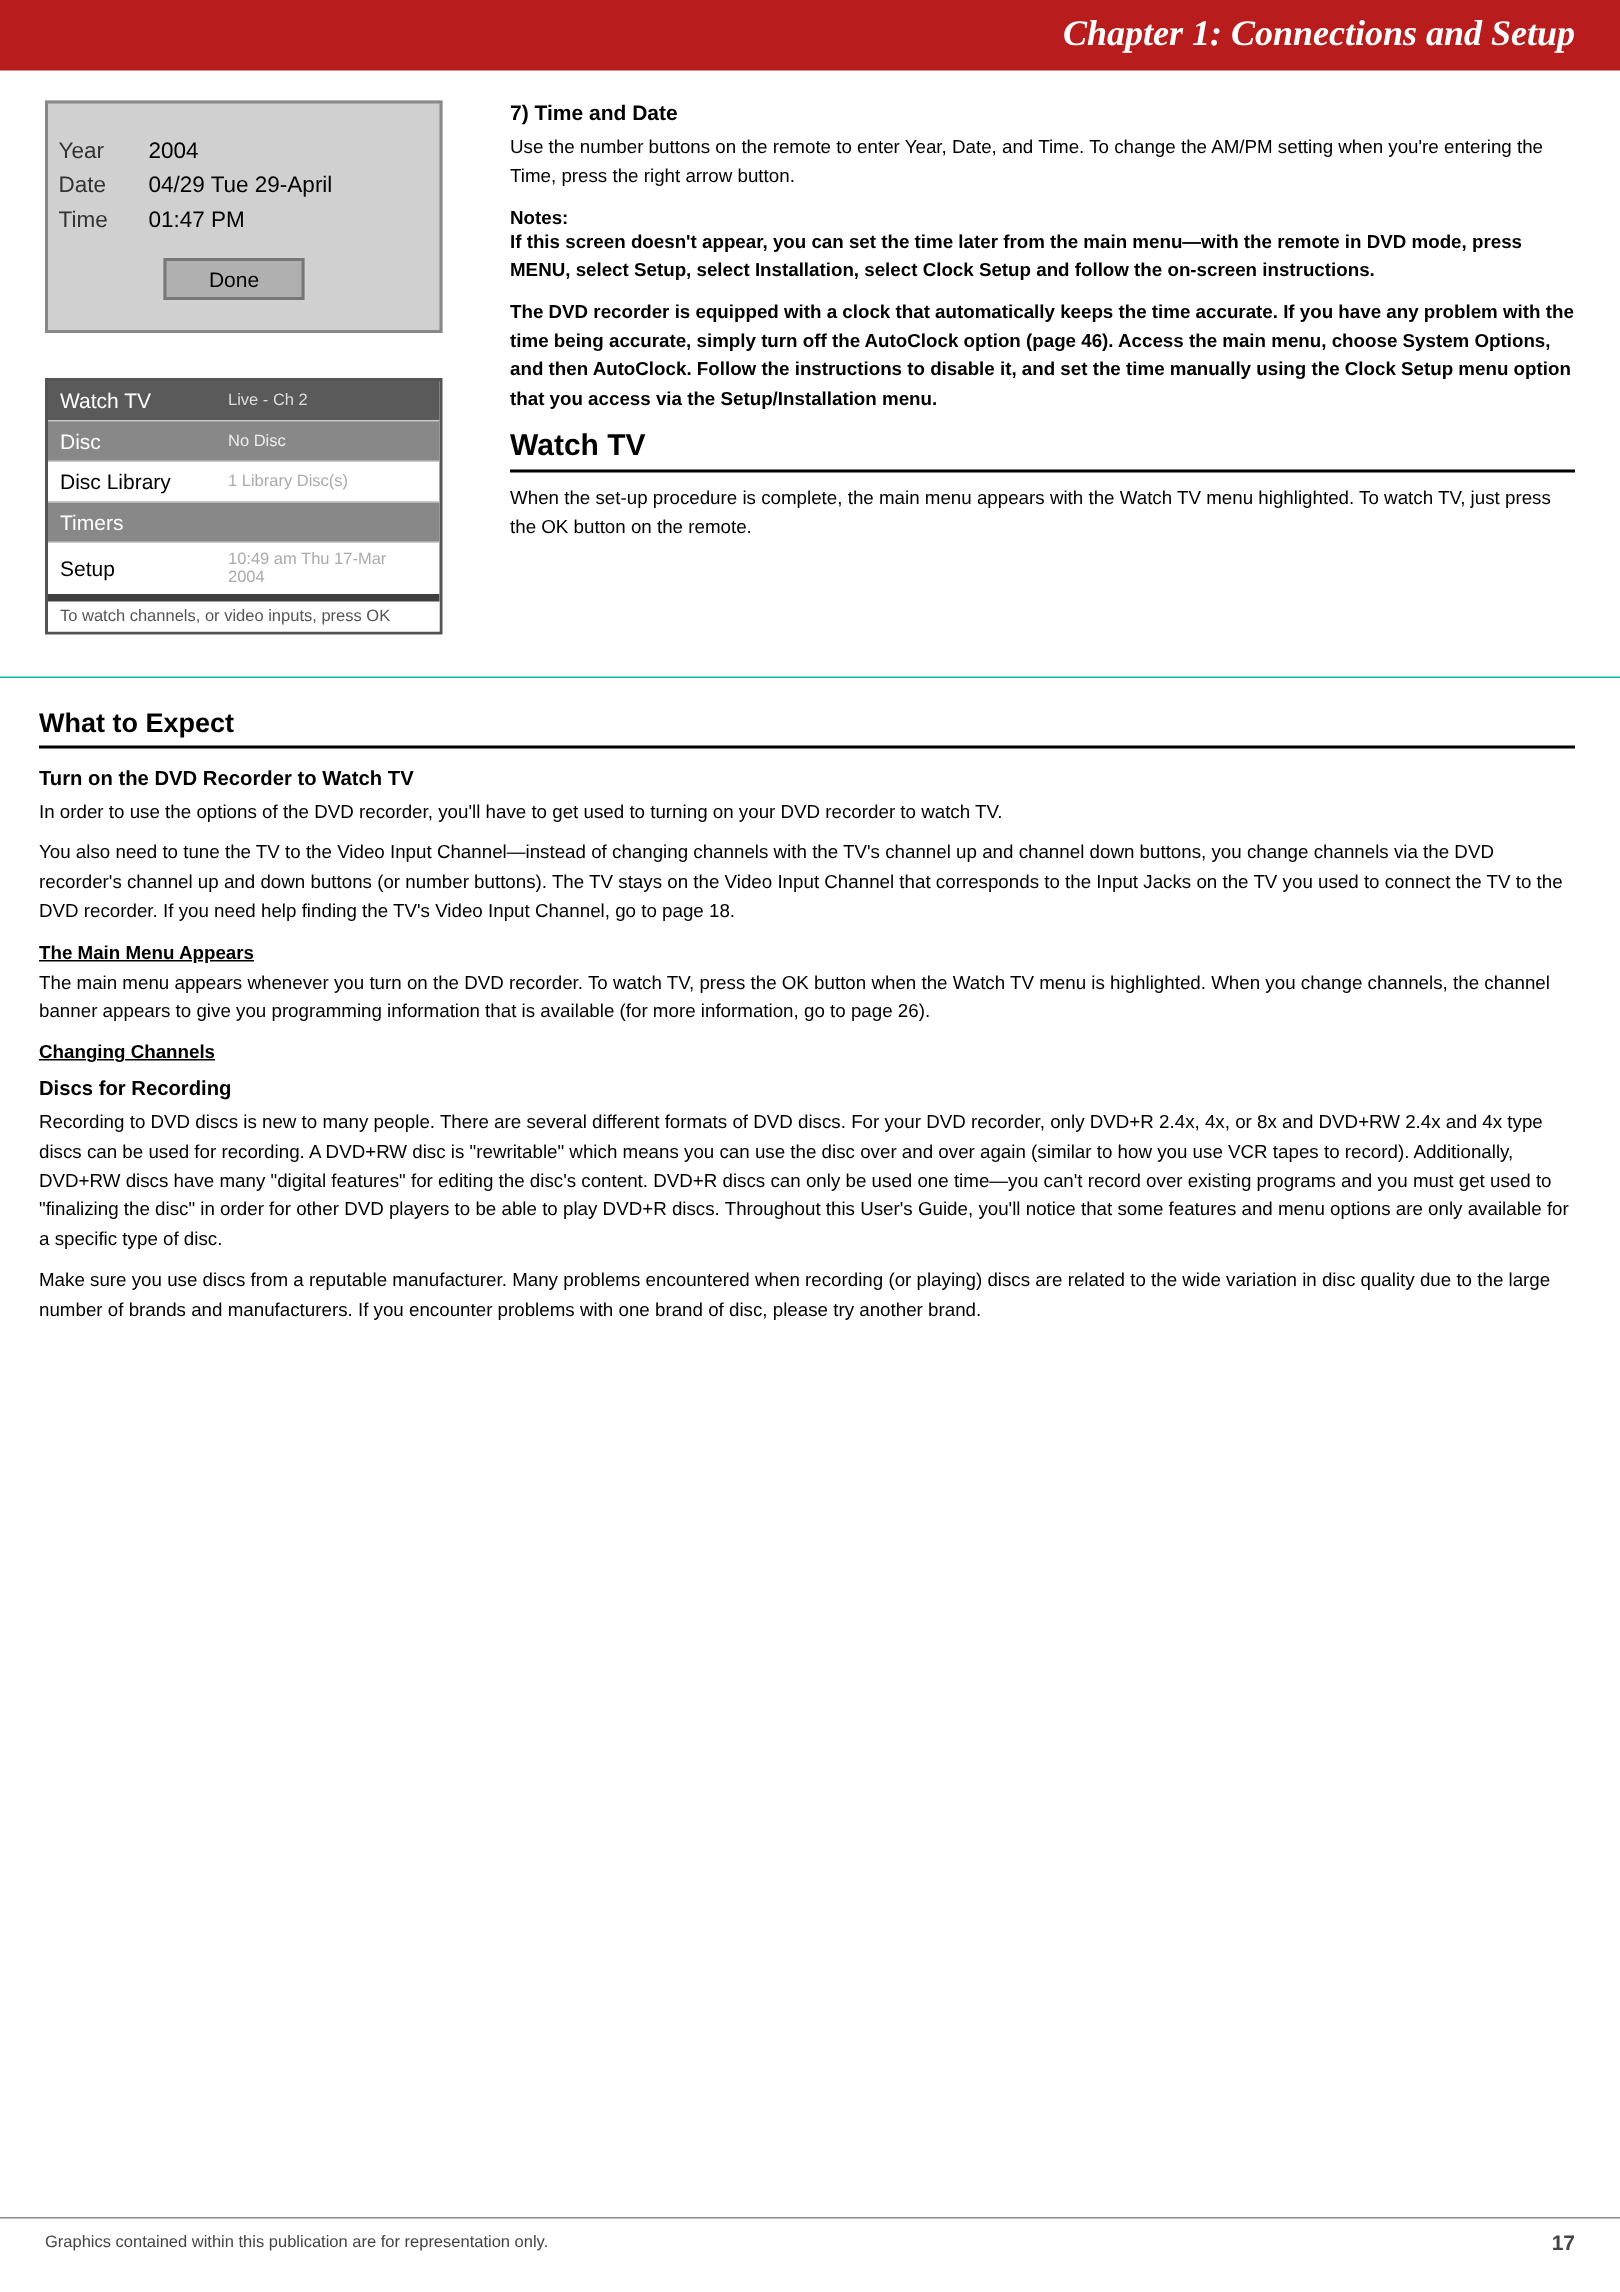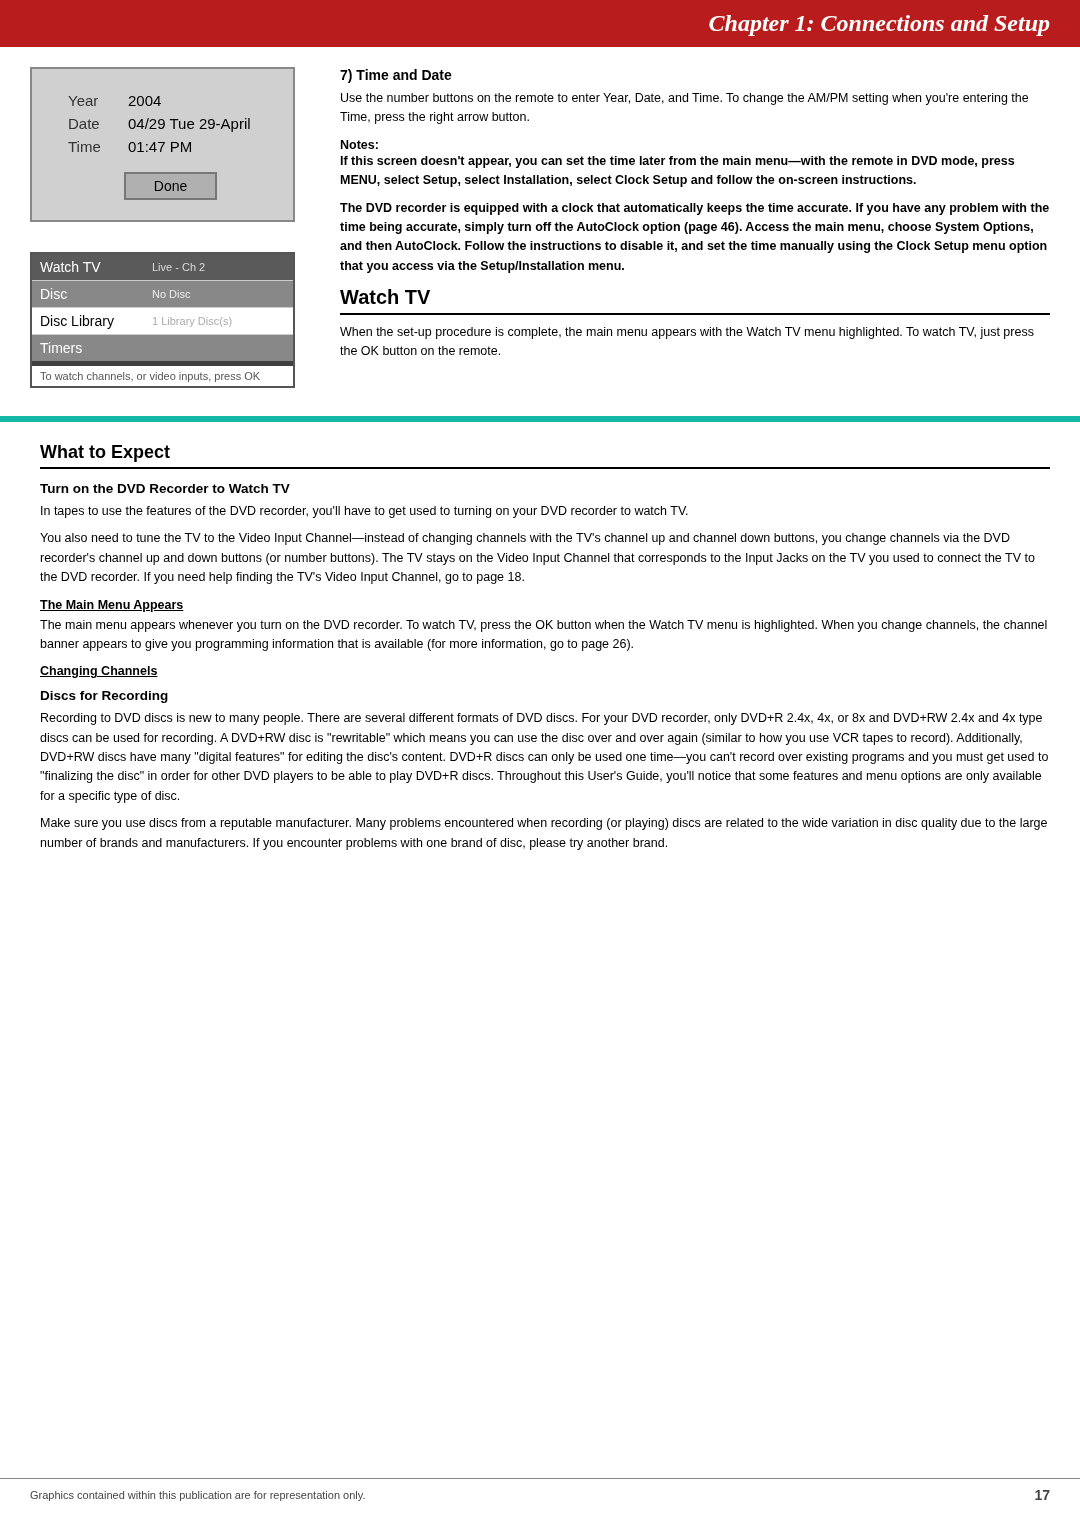--- a/index.html
+++ b/index.html
@@ -42,21 +42,21 @@
     
     .right-col {
       flex: 1;
       padding: 0 30px 0 20px;
     }
 
     
     .clock-box {
       border: 2px solid #888;
       background: #d0d0d0;
-      padding: 20px 20px 20px 36px;
+      padding: 20px 20px 20px 7px;
       margin-bottom: 30px;
       width: 265px;
     }
     .clock-box table {
       border-collapse: collapse;
       width: 100%;
       margin-bottom: 14px;
     }
     .clock-box table td {
       padding: 3px 8px 3px 0;
@@ -155,22 +155,22 @@
       font-size: 20px;
       font-weight: bold;
       border-bottom: 2px solid #000;
       padding-bottom: 4px;
       margin-bottom: 8px;
       margin-top: 10px;
     }
 
     
     .lower-content {
-      padding: 20px 30px 0 40px;
-      border-top: 6px solid #14b8a6;
+      padding: 20px 30px 0 26px;
+      border-top: 1px solid #14b8a6;
       margin-top: 20px;
     }
 
     .what-to-expect-heading {
       font-size: 18px;
       font-weight: bold;
       border-bottom: 2px solid #000;
       padding-bottom: 4px;
       margin-bottom: 12px;
     }
@@ -253,20 +253,24 @@
             <span class="item-value">No Disc</span>
           </div>
           <div class="menu-item">
             <span class="item-label">Disc Library</span>
             <span class="item-value">1 Library Disc(s)</span>
           </div>
           <div class="menu-item dark-bg">
             <span class="item-label">Timers</span>
             <span class="item-value"></span>
           </div>
+          <div class="menu-item">
+            <span class="item-label">Setup</span>
+            <span class="item-value">10:49 am Thu 17-Mar 2004</span>
+          </div>
         </div>
       <div class="menu-bottom-note">To watch channels, or video inputs, press OK</div>
     </div>
 
   </div>
 
   <div class="right-col">
 
     <div>
       <div class="section-number">7) Time and Date</div>
@@ -283,21 +287,21 @@
 
   </div>
 </div>
 
 <div class="lower-content">
 
   <div class="what-to-expect-heading">What to Expect</div>
 
   <div class="sub-heading">Turn on the DVD Recorder to Watch TV</div>
 
-  <p class="body-text">In tapes to use the features of the DVD recorder, you'll have to get used to turning on your DVD recorder to watch TV.</p>
+  <p class="body-text">In order to use the options of the DVD recorder, you'll have to get used to turning on your DVD recorder to watch TV.</p>
 
   <p class="body-text">You also need to tune the TV to the Video Input Channel—instead of changing channels with the TV's channel up and channel down buttons, you change channels via the DVD recorder's channel up and down buttons (or number buttons). The TV stays on the Video Input Channel that corresponds to the Input Jacks on the TV you used to connect the TV to the DVD recorder. If you need help finding the TV's Video Input Channel, go to page 18.</p>
 
   <div class="sub-sub-heading">The Main Menu Appears</div>
 
   <p class="body-text">The main menu appears whenever you turn on the DVD recorder. To watch TV, press the OK button when the Watch TV menu is highlighted. When you change channels, the channel banner appears to give you programming information that is available (for more information, go to page 26).</p>
 
   <div class="sub-sub-heading">Changing Channels</div>
 
 

